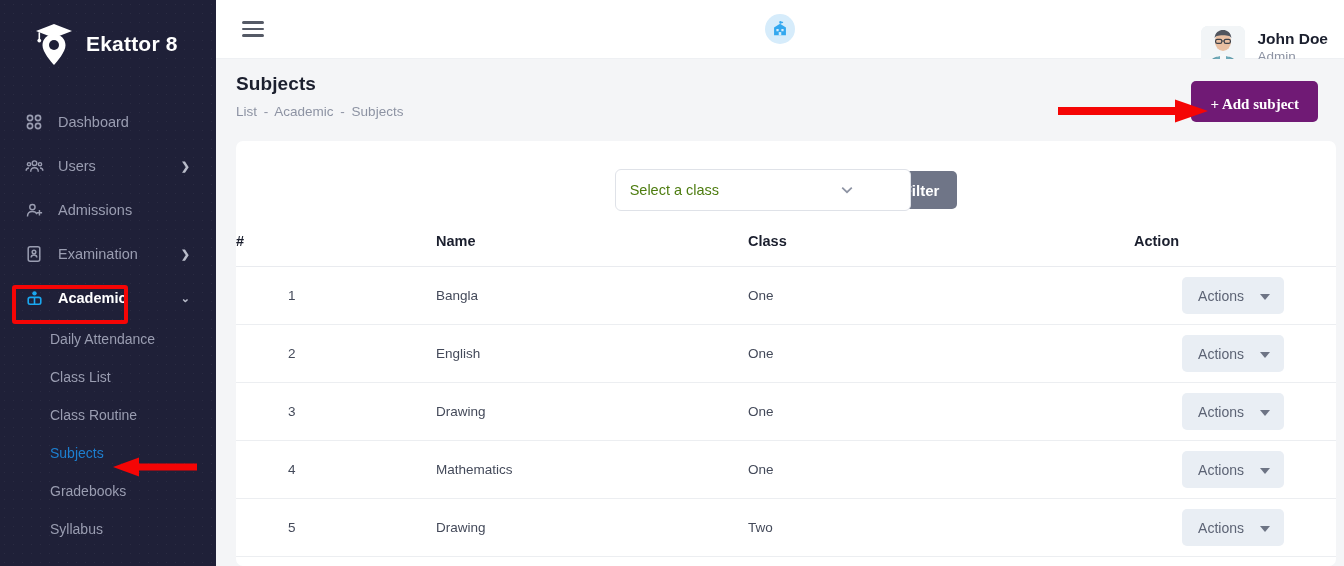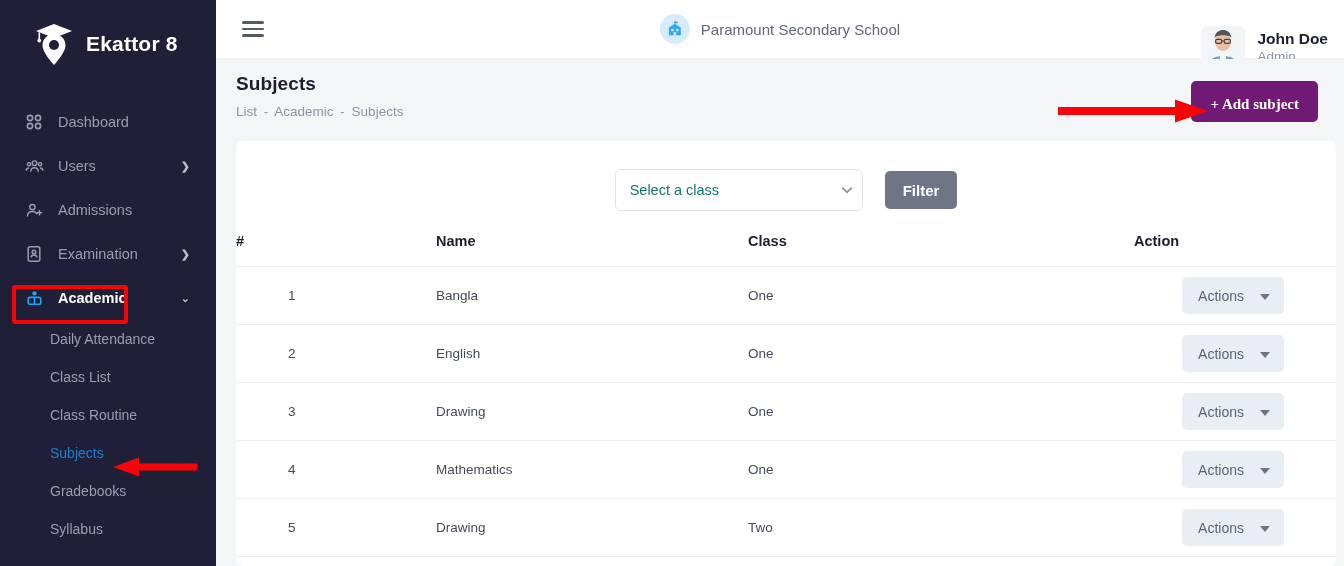--- a/index.html
+++ b/index.html
@@ -97,22 +97,22 @@
   }
 
   .card {
     margin: 2px 8px 0 20px; background: #ffffff;
     border-radius: 7px; flex: 1 1 auto; overflow: hidden;
     padding: 28px 0 0 0;
   }
   .filterbar { display: flex; justify-content: center; align-items: center; gap: 18px; }
   .select-wrap { position: relative; width: 252px; }
   .select-box {
-    width: 248px; height: 42px; border: 1px solid #dfe2e8; border-radius: 6px;
-    background: #ffffff; color: #0f766e; font-size: 14.5px;
+    width: 296px; height: 42px; border: 1px solid #dfe2e8; border-radius: 6px;
+    background: #ffffff; color: #4d7c0f; font-size: 14.5px;
     display: flex; align-items: center; padding: 12px 14px; cursor: pointer;
   }
   .select-caret {
     position: absolute; right: 14px; top: 50%; transform: translateY(-50%);
     color: #8d93a3; font-size: 12px; pointer-events: none;
   }
   .btn-filter {
     background: #6f7587; color: #ffffff; border: none; border-radius: 5px;
     height: 38px; padding: 0 18px; font-size: 15px;
     font-family: "Liberation Sans", sans-serif; cursor: pointer; font-weight: bold;
@@ -263,21 +263,20 @@
       <div class="school">
         <span class="school-badge">
           <svg width="18" height="18" viewBox="0 0 20 20">
             <path d="M10 1.3 L10 3.6 M10 1.8 L13.4 2.7 L10 3.7 Z" stroke="#33a8ef" stroke-width="1" fill="#33a8ef"></path>
             <path d="M10 4.2 L16.6 8.2 L16.6 17 L3.4 17 L3.4 8.2 Z" fill="#33a8ef"></path>
             <rect x="6" y="10" width="2.5" height="2.5" fill="#d6ecfb"></rect>
             <rect x="11.5" y="10" width="2.5" height="2.5" fill="#d6ecfb"></rect>
             <rect x="8.6" y="13.4" width="2.8" height="3.6" fill="#d6ecfb"></rect>
           </svg>
         </span>
-        <span class="school-name">Paramount Secondary School</span>
       </div>
 
       <div class="profile">
         <span class="avatar">
           <svg width="44" height="44" viewBox="0 0 44 44">
             <rect width="44" height="44" fill="#f2f5f7"></rect>
             <path d="M6 44 C6 34 13 30 22 30 C31 30 38 34 38 44 Z" fill="#5d98a8"></path>
             <path d="M16 30 L22 38 L28 30 L24 28 L20 28 Z" fill="#f6f7f8"></path>
             <ellipse cx="22" cy="15.5" rx="8" ry="9.5" fill="#e9bfa2"></ellipse>
             <path d="M13.6 13 C13.6 6.5 18 4 22 4 C26 4 30.4 6.5 30.4 13 C30.4 10 27 9.2 22 9.2 C17 9.2 13.6 10 13.6 13 Z" fill="#51555e"></path>

